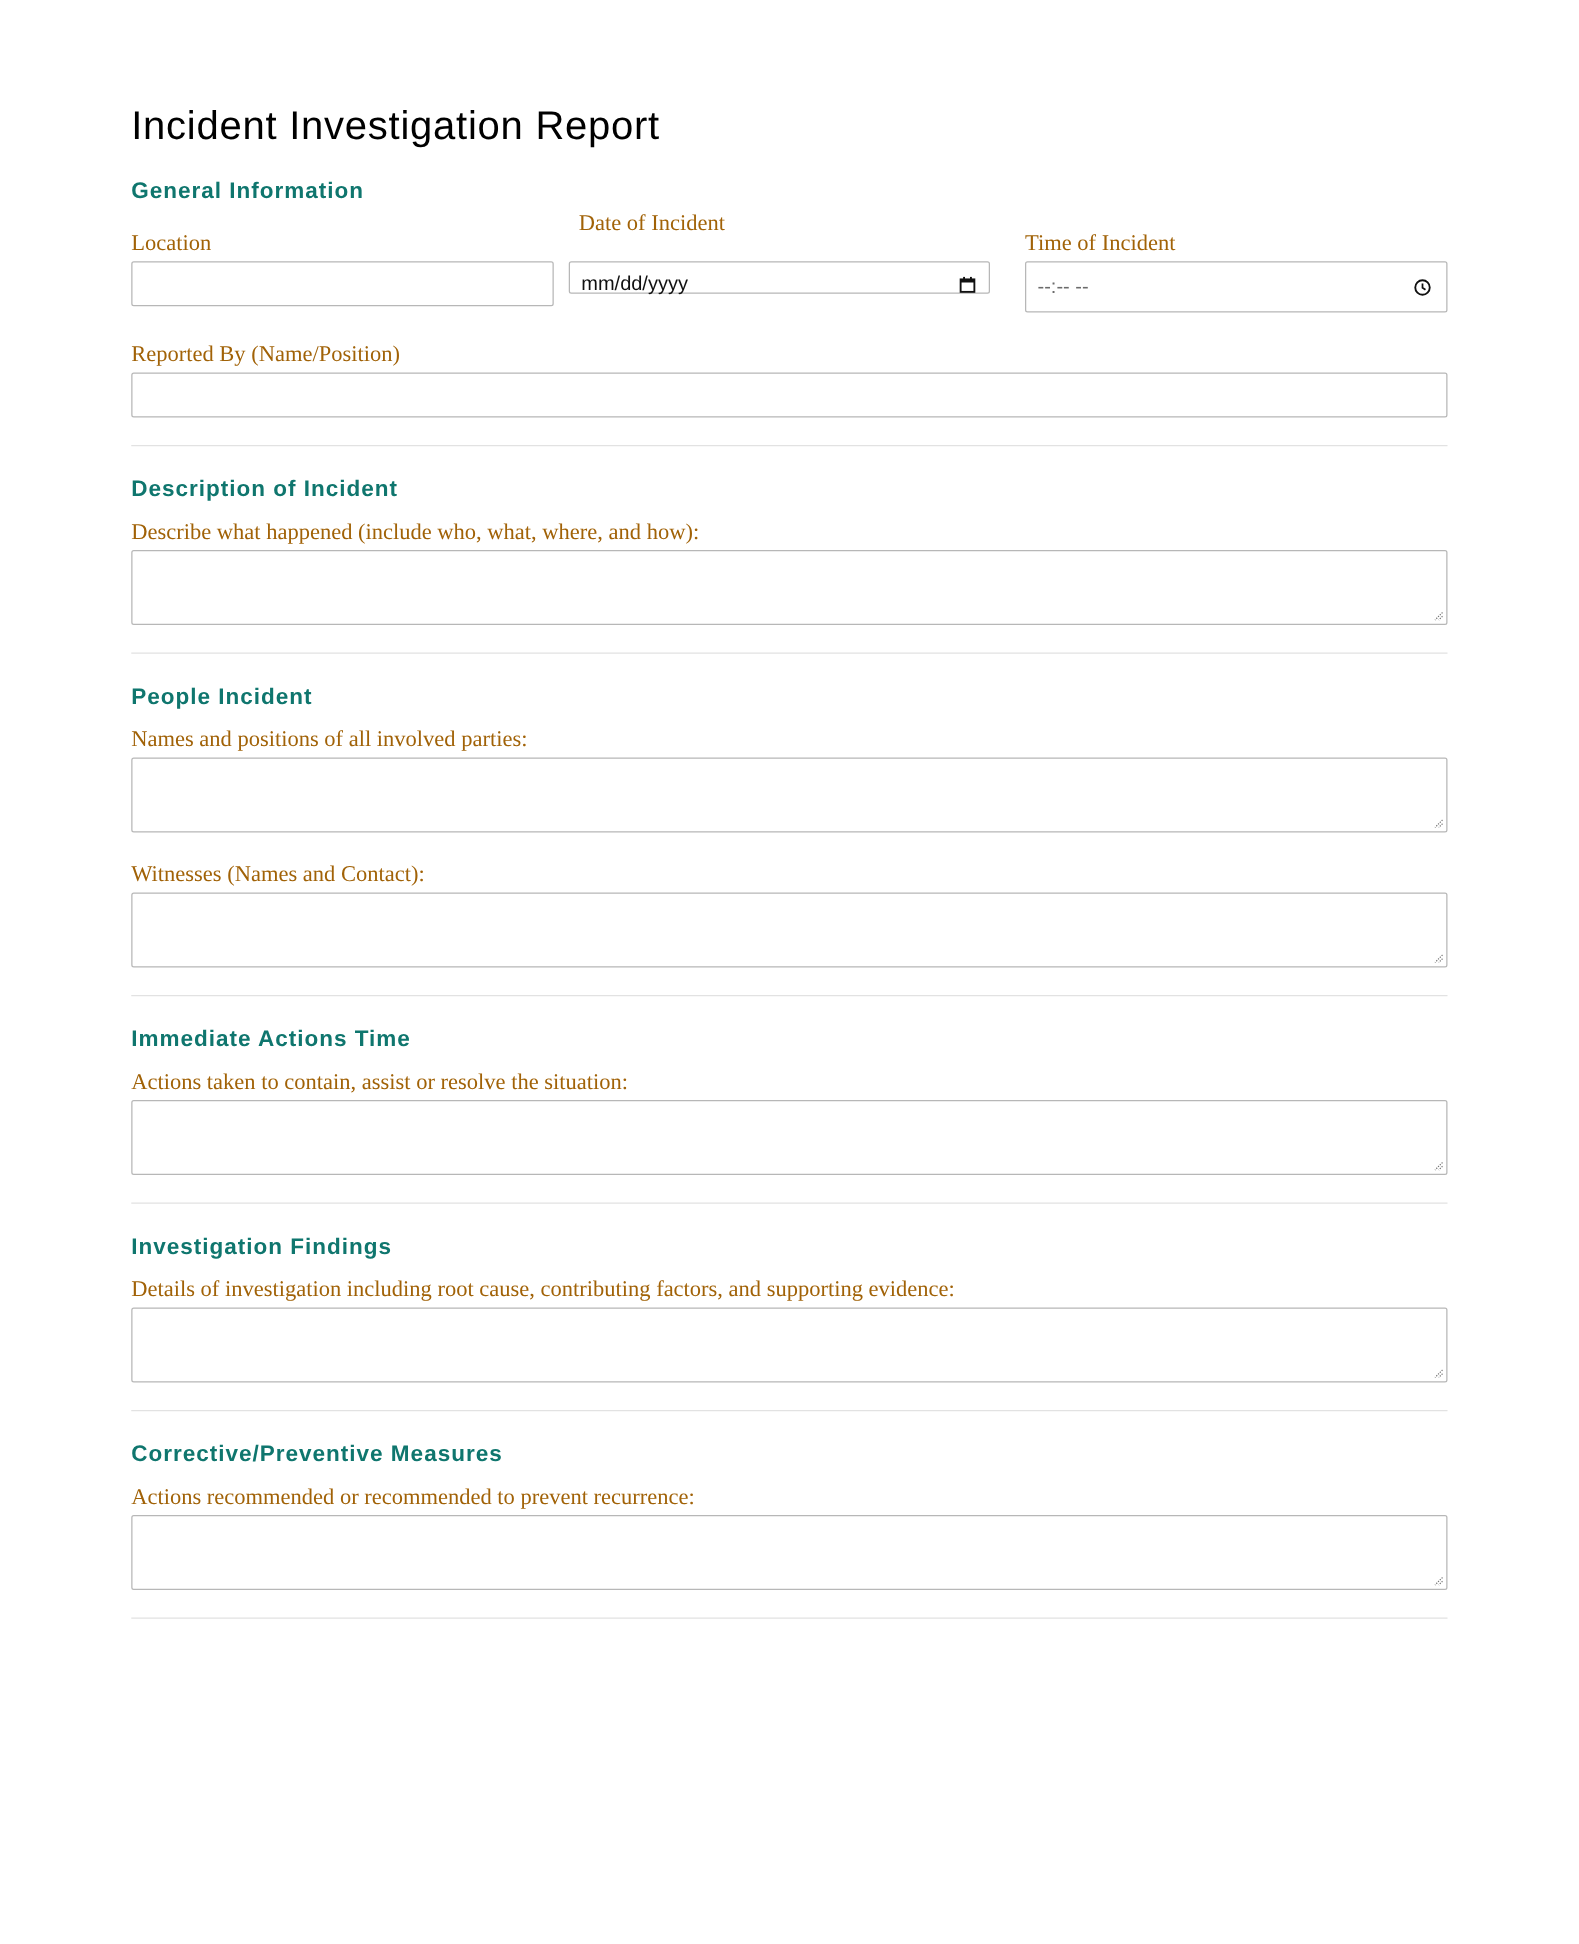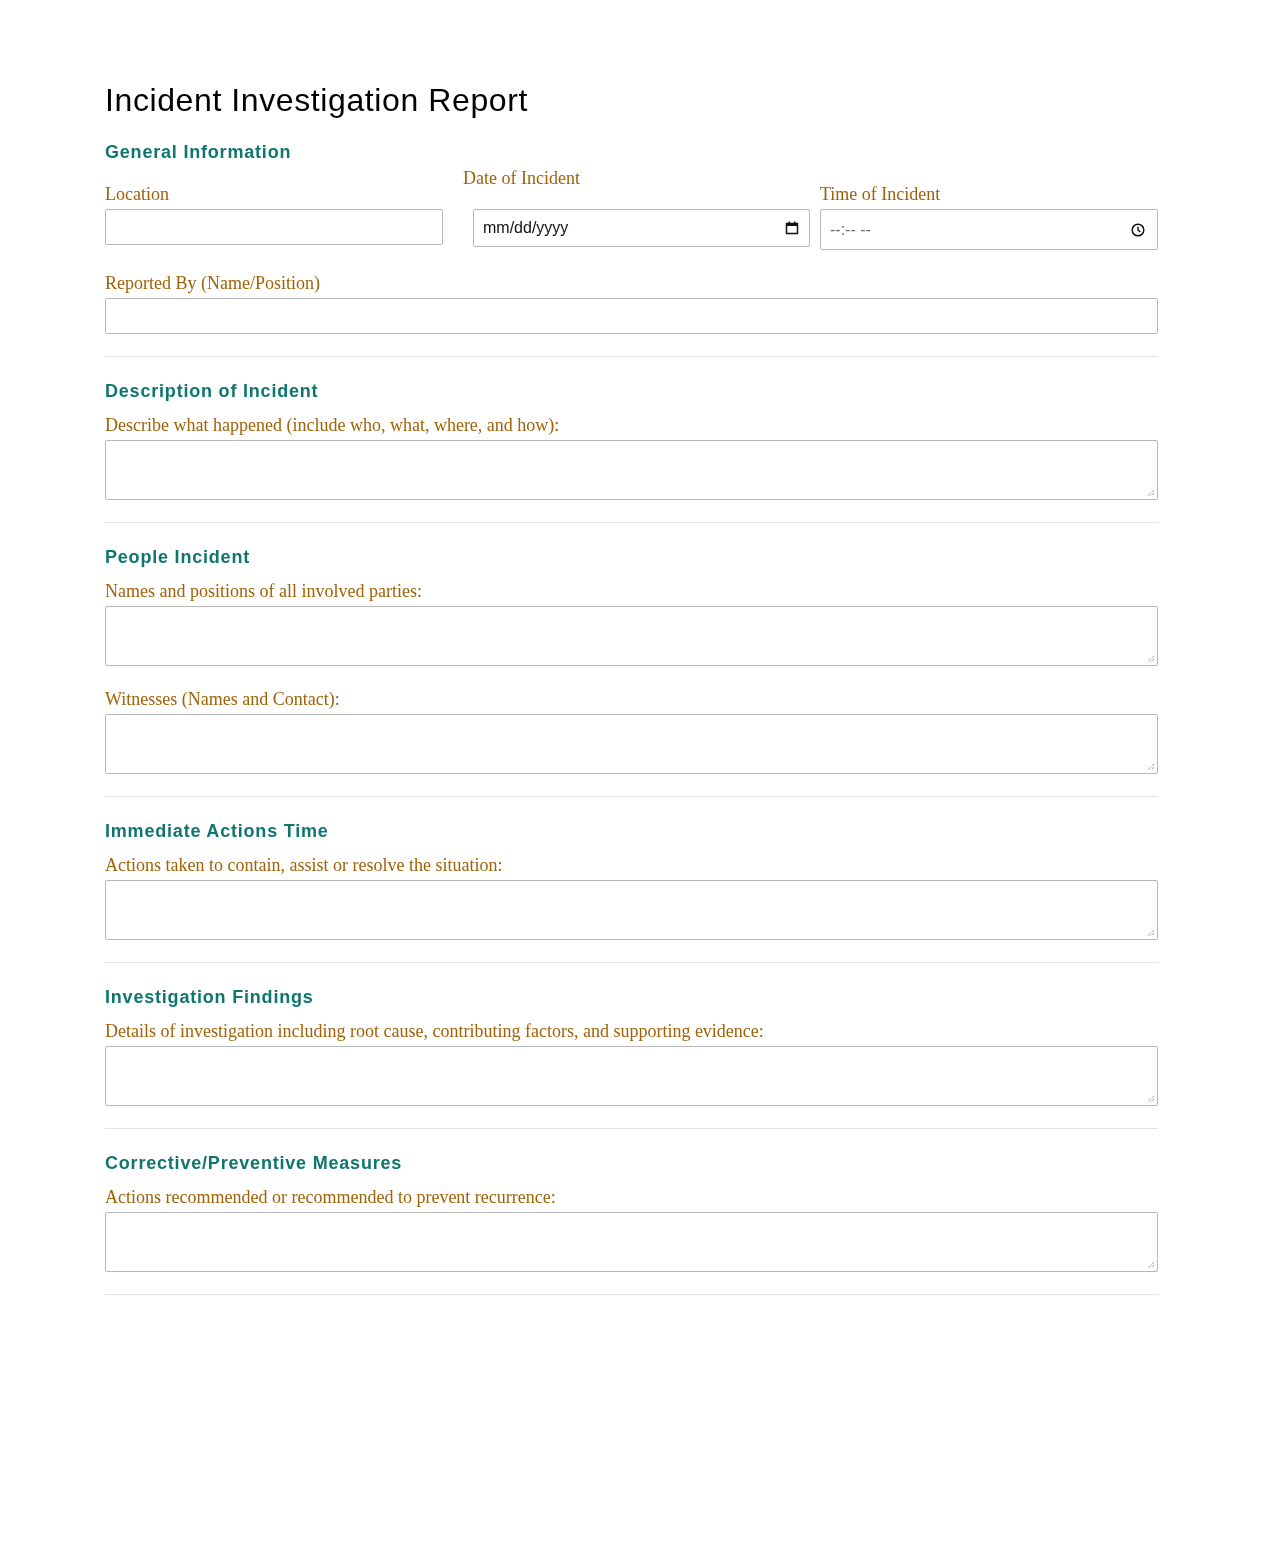--- a/index.html
+++ b/index.html
@@ -21,21 +21,21 @@
 <div class="container">
 
   <h1>Incident Investigation Report</h1>
 
   <h2 style="top:142px">General Information</h2>
 
   <div class="lbl" style="top:184px; left:0">Location</div>
   <div class="field" style="top:209px; left:0; width:338px; height:36px"></div>
 
   <div class="lbl" style="top:168px; left:358px">Date of Incident</div>
-  <div class="field" style="top:209px; left:368px; width:337px; height:38px">
+  <div class="field" style="top:209px; left:350px; width:337px; height:26px">
     <span class="txt" style="top:9px">mm/dd/yyyy</span>
     <span class="icon" style="right:10px; top:11px">
       <svg width="14" height="14" viewBox="0 0 14 14">
           <rect x="1.5" y="2.5" width="11" height="10" fill="none" stroke="#111" stroke-width="1.5"></rect>
           <rect x="1.5" y="2.5" width="11" height="2.5" fill="#111"></rect>
           <rect x="3.5" y="0.5" width="1.5" height="3" fill="#111"></rect>
           <rect x="9" y="0.5" width="1.5" height="3" fill="#111"></rect>
         </svg>
     </span>
   </div>

